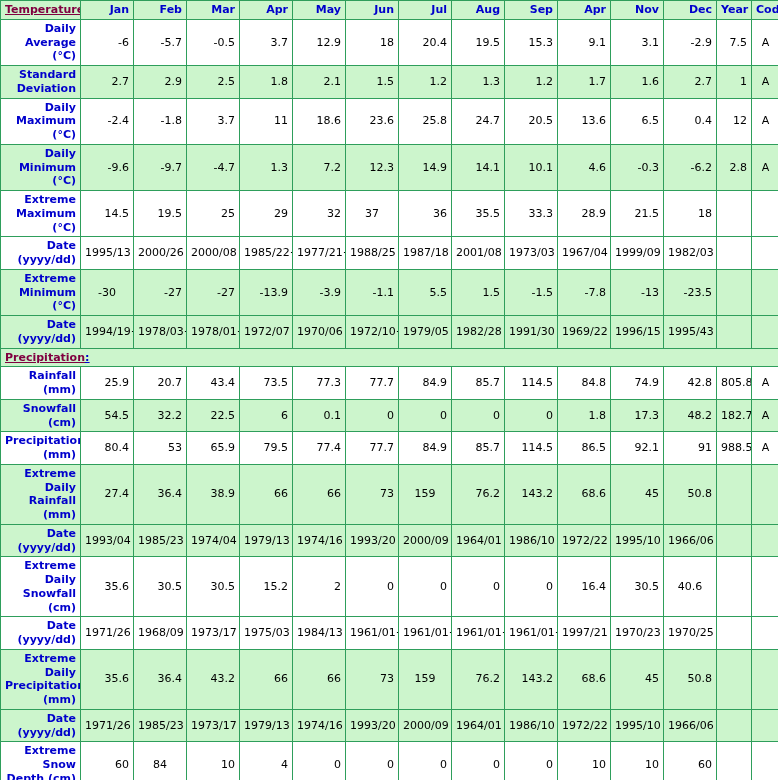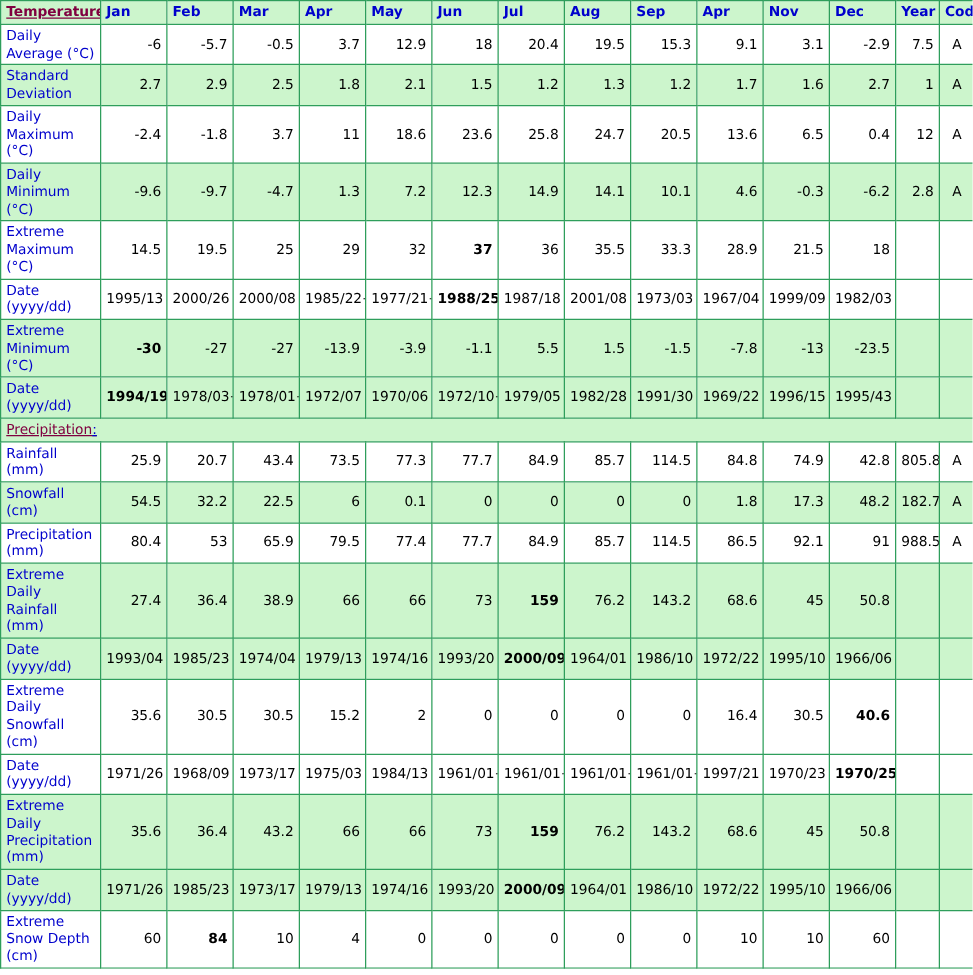--- a/index.html
+++ b/index.html
@@ -29,56 +29,56 @@
   }
   
   col.c-label  { width: 80px; }
   col.c-month  { width: 53px; }
   col.c-year   { width: 35px; }
   col.c-code   { width: 28px; }
 
   
   tr.head-row td {
     background: #ccf5cc;
-    text-align: left;
+    text-align: right;
     font-weight: bold;
     color: #0000cc;
   }
   td.head-label {
     text-align: left !important;
     color: #800040 !important;
     text-decoration: underline;
   }
 
   
   tr.section-row td {
     background: #ccf5cc;
     text-align: left;
-    font-weight: normal;
+    font-weight: bold;
     color: #800040;
     text-decoration: underline;
     padding: 2px 4px;
   }
   tr.section-row td .colon {
     color: #0000cc;
     text-decoration: underline;
   }
 
   
   td.row-label {
     color: #0000cc;
-    font-weight: normal;
-    text-align: left;
+    font-weight: bold;
+    text-align: right;
   }
   td.val {
     text-align: right;
     color: #000000;
   }
   td.val.center { text-align: center; }
-  td.val.bold { font-weight: bold; }
+  td.val.bold { font-weight: normal; text-align: center; }
 
   tr.shade td { background: #ccf5cc; }
   tr.plain td { background: #ffffff; }
 </style>
 </head>
 <body>
 
 <table id="climate-table">
   <colgroup>
     <col class="c-label">

